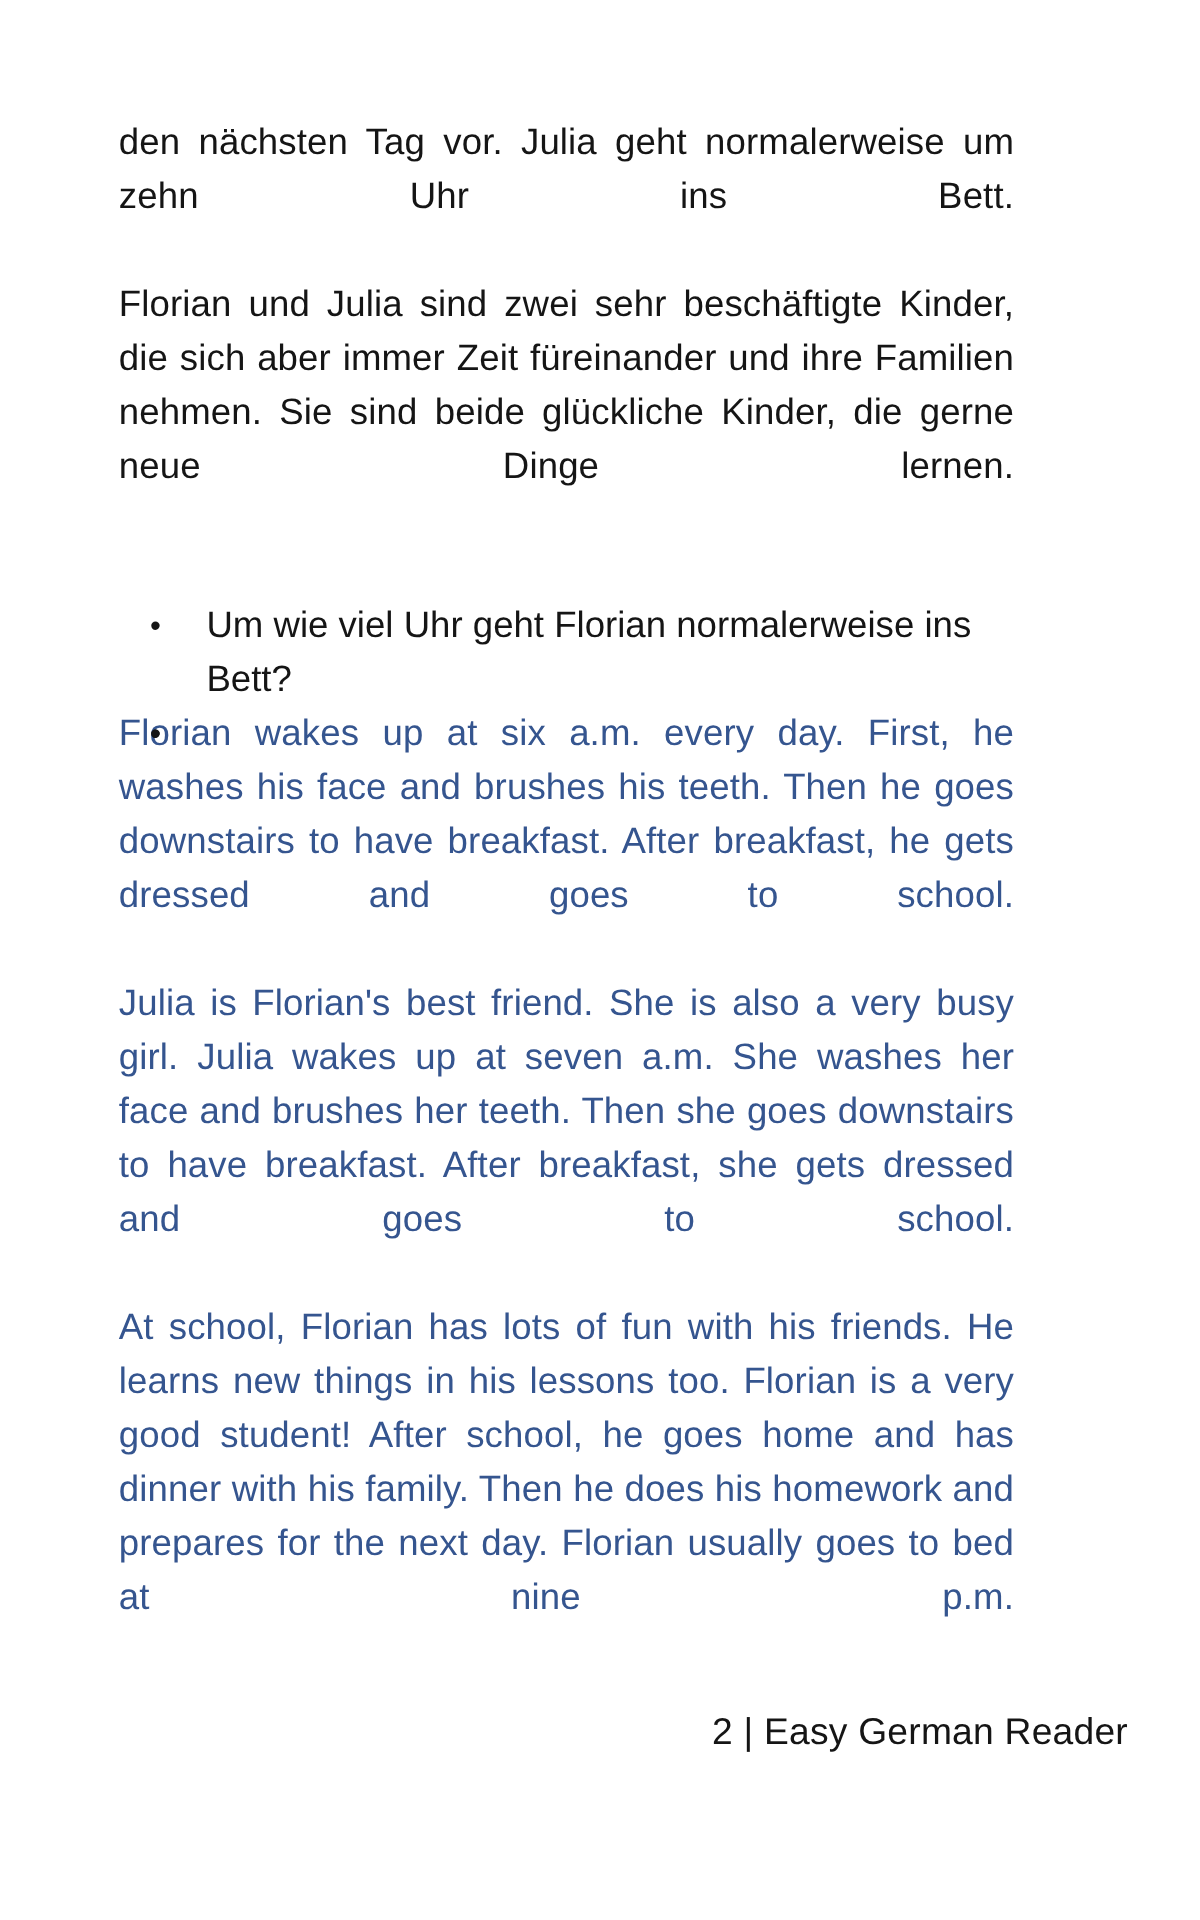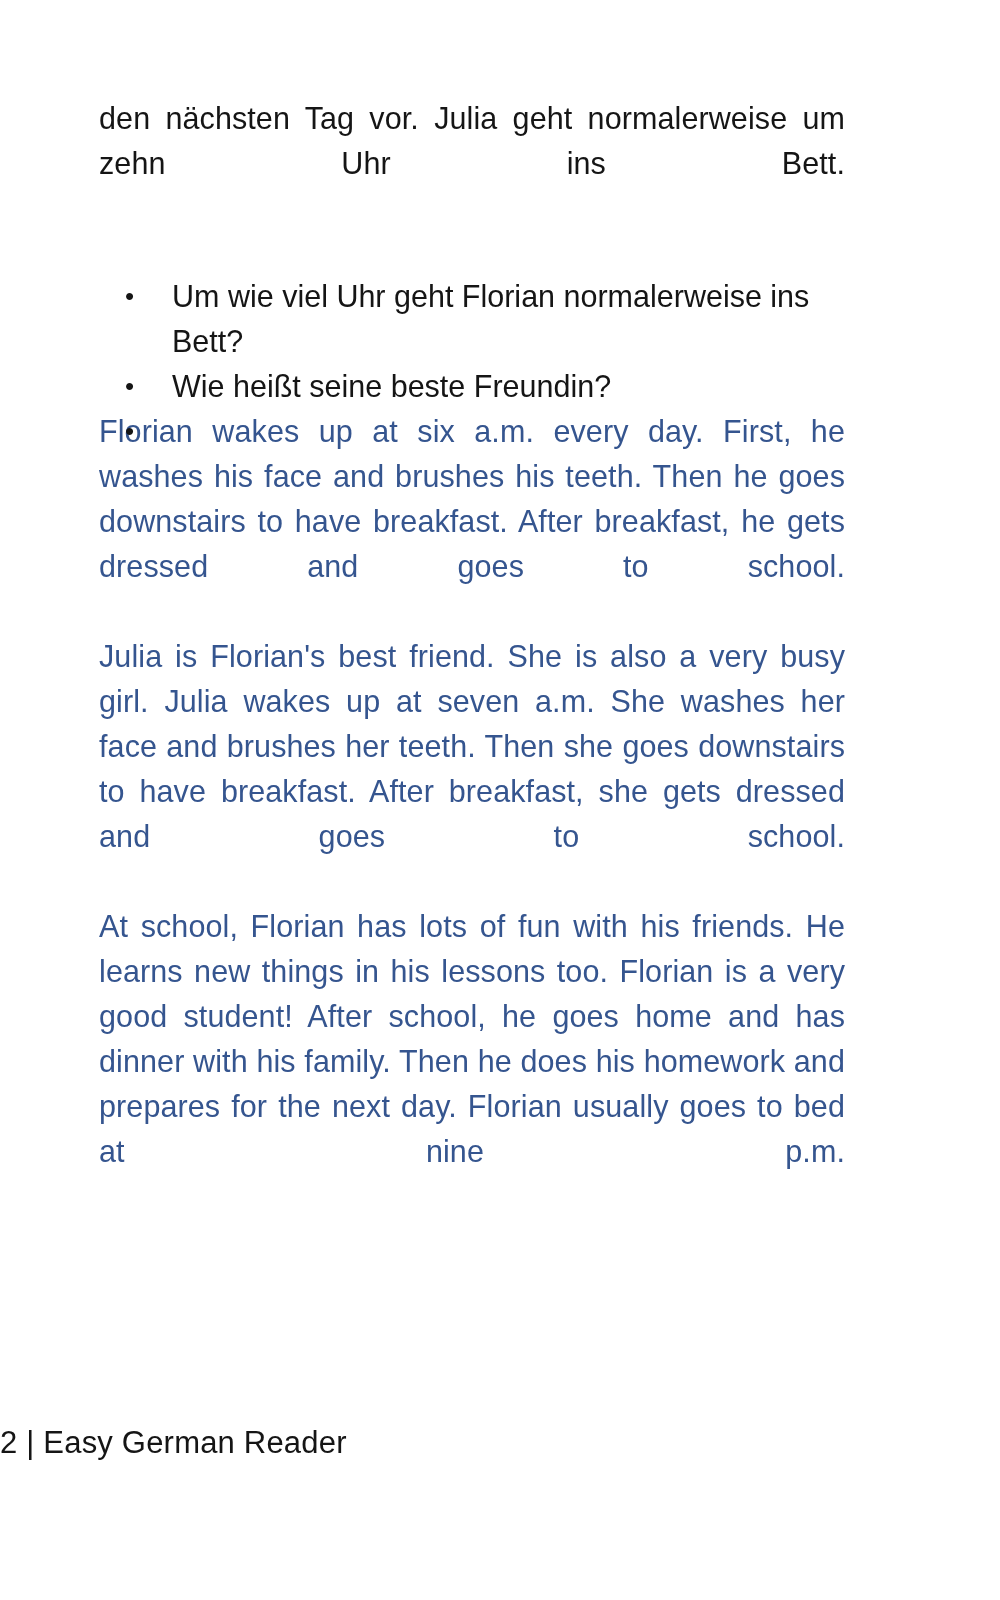--- a/index.html
+++ b/index.html
@@ -85,45 +85,45 @@
 
   .en-block-1 { margin-top: 46px; }
   .en-block-2 { margin-top: 45px; }
   .en-block-3 { margin-top: 45px; }
 
   .footer {
     position: absolute;
     left: 0;
     top: 1423px;
     width: 940px;
-    text-align: left;
+    text-align: right;
     font-size: 31px;
     line-height: 40px;
     color: #151515;
     letter-spacing: 0.2px;
   }
 </style>
 </head>
 <body>
 
 <div class="page">
 
   <div class="content">
 
     <p class="para de gap-de-1">den nächsten Tag vor. Julia geht normalerweise um zehn Uhr ins Bett.</p>
 
+    <p class="para de gap-de-2">Florian und Julia sind zwei sehr beschäftigte Kinder, die sich aber immer Zeit füreinander und ihre Familien nehmen. Sie sind beide glückliche Kinder, die gerne neue Dinge lernen.</p>
 
     <ul class="questions">
       <li>
         <span class="bullet">•</span>
         <span>Um wie viel Uhr geht Florian normalerweise ins Bett?</span>
       </li>
       <li>
         <span class="bullet">•</span>
-        <span>Wie heißt seine beste Freundin?</span>
       </li>
       <li>
         <span class="bullet">•</span>
       </li>
     </ul>
 
     <p class="para en en-block-1">Florian wakes up at six a.m. every day. First, he washes his face and brushes his teeth. Then he goes downstairs to have breakfast. After breakfast, he gets dressed and goes to school.</p>
 
     <p class="para en en-block-3">Julia is Florian's best friend. She is also a very busy girl. Julia wakes up at seven a.m. She washes her face and brushes her teeth. Then she goes downstairs to have breakfast. After breakfast, she gets dressed and goes to school.</p>
 

